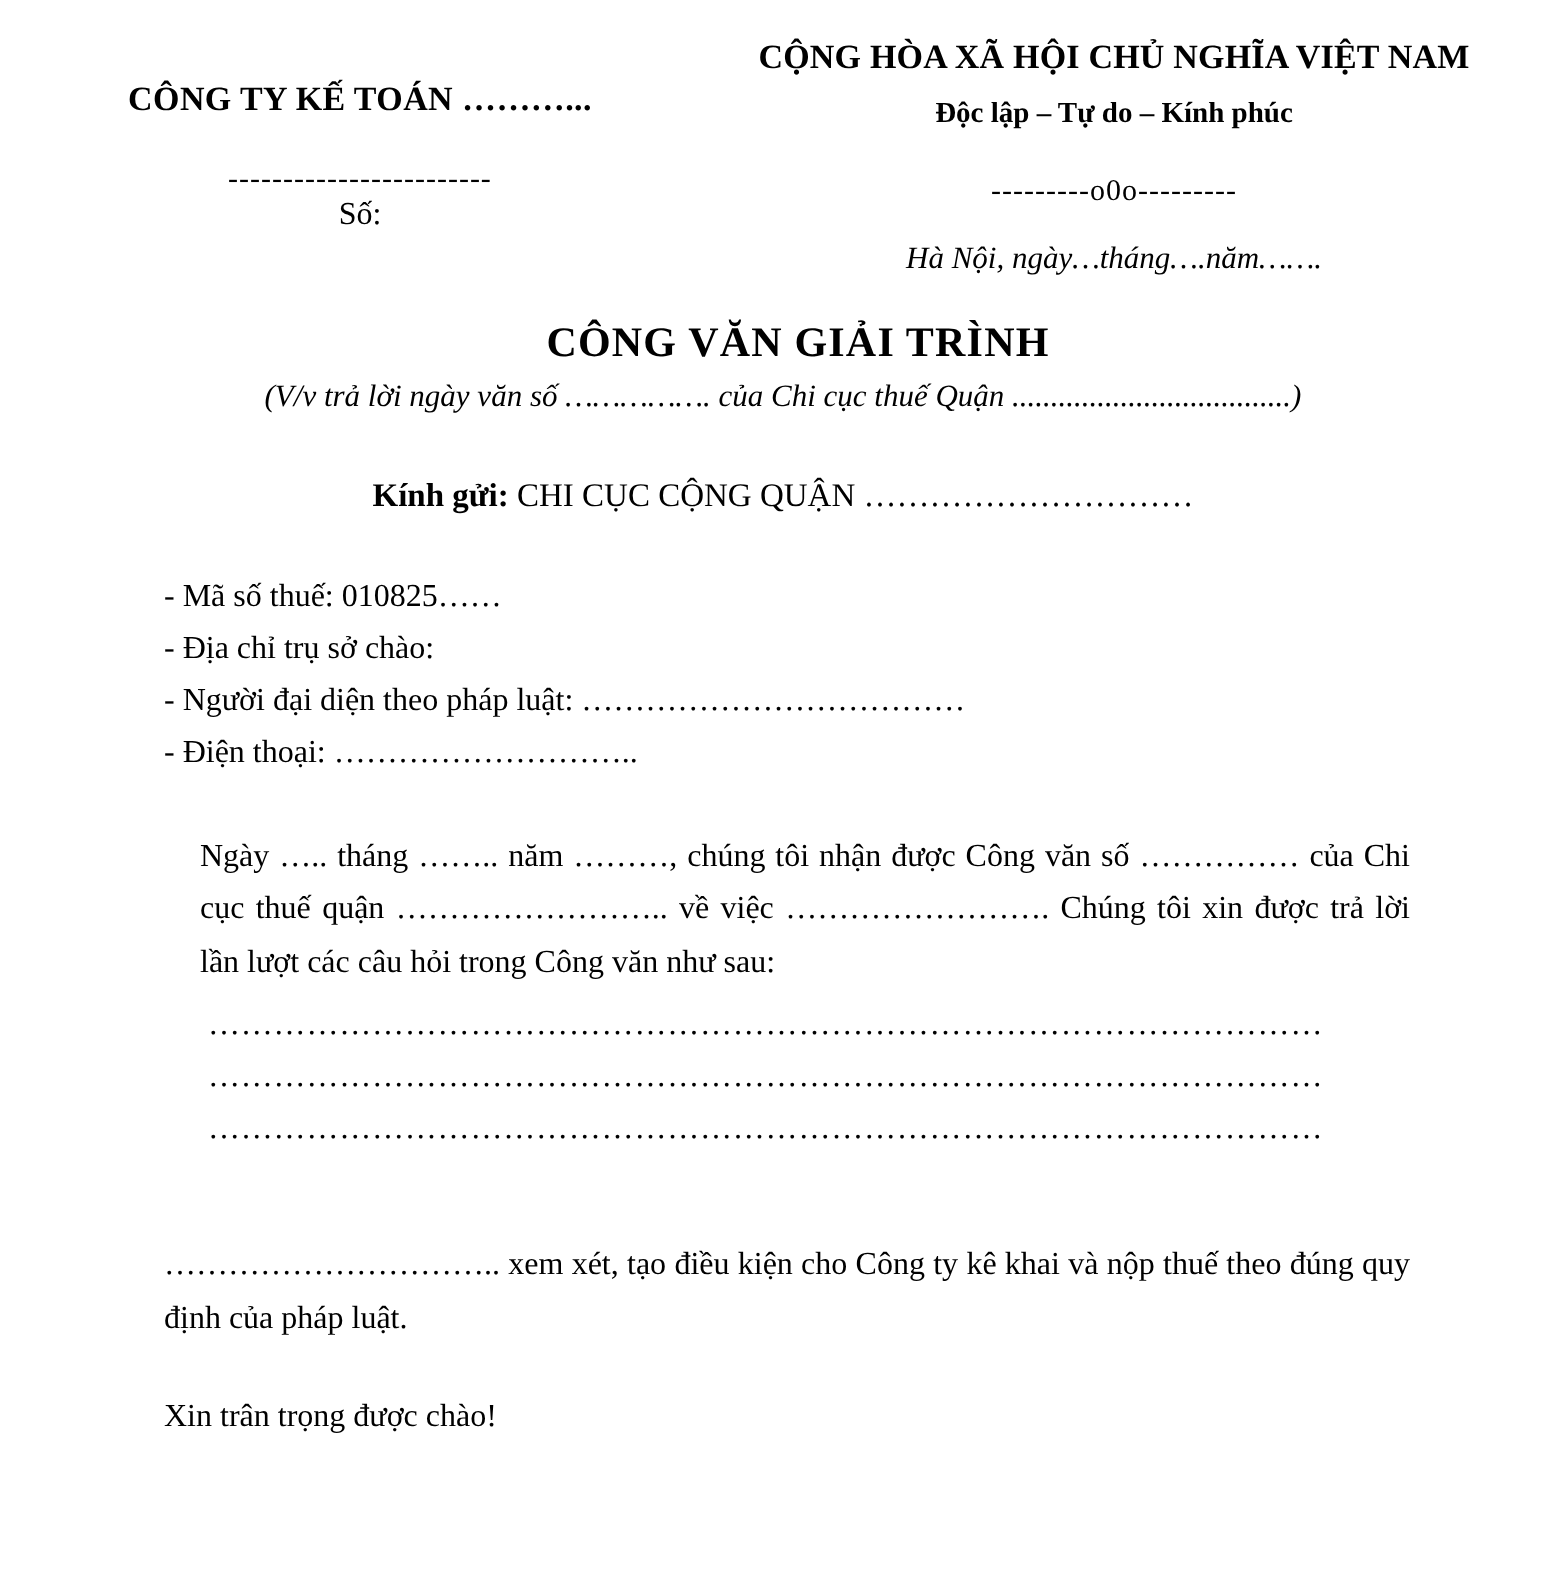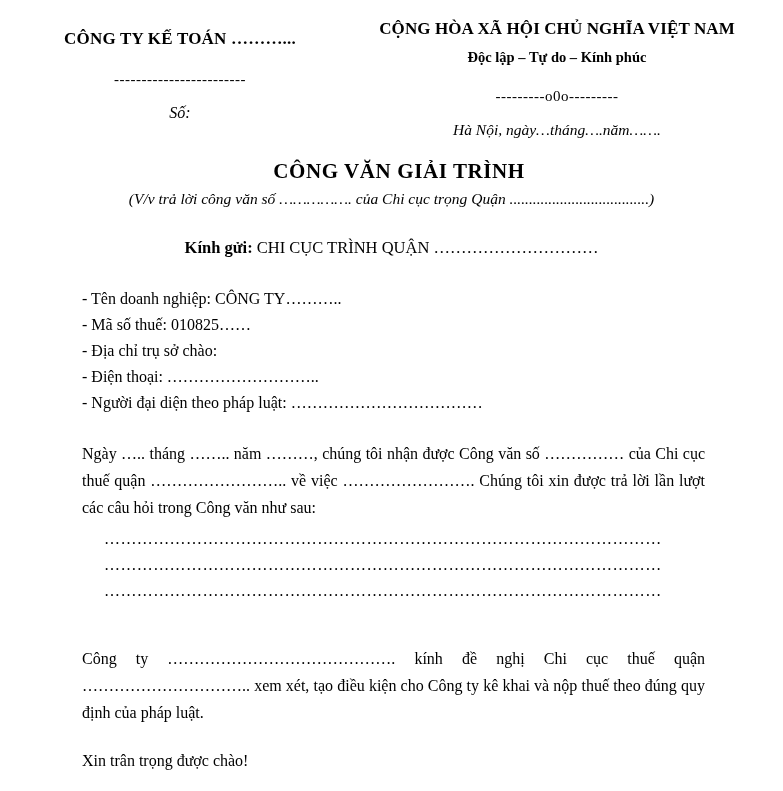--- a/index.html
+++ b/index.html
@@ -37,21 +37,21 @@
   .header-right {
     flex: 1;
     text-align: center;
     box-sizing: border-box;
     padding-right: 9px;
   }
   .company-name {
     font-weight: bold;
     font-size: 17px;
     letter-spacing: .2px;
-    margin-top: 11px;
+    margin-top: 22px;
   }
   .nation-title {
     font-weight: bold;
     font-size: 17px;
     line-height: 1.35;
     letter-spacing: .1px;
   }
   .motto {
     font-weight: bold;
     font-size: 14.5px;
@@ -61,23 +61,21 @@
     margin-top: 22px;
     font-size: 15px;
     letter-spacing: .5px;
   }
   .dashes-right {
     margin-top: 22px;
     font-size: 15px;
     letter-spacing: .5px;
   }
   .so-line {
-    margin-top: 16px;
     font-size: 16px;
-    font-style: italic;
   }
   .date-line {
     margin-top: 16px;
     font-size: 15.5px;
     font-style: italic;
   }
   
   .doc-title {
     text-align: center;
     font-weight: bold;
@@ -109,20 +107,21 @@
   .info-list {
     margin-top: 28px;
   }
   .info-list div {
     line-height: 1.62;
   }
   .para {
     margin-top: 26px;
     line-height: 1.68;
     text-align: justify;
+    margin-left: 18px;
   }
   .dotted-lines div {
     line-height: 1.62;
     letter-spacing: .4px;
     color: #000;
   }
   .dotted-lines {
     margin-top: 4px;
     padding-left: 22px;
   }
@@ -152,45 +151,43 @@
     </div>
     <div class="header-right">
       <div class="nation-title">CỘNG HÒA XÃ HỘI CHỦ NGHĨA VIỆT NAM</div>
       <div class="motto">Độc lập – Tự do – Kính phúc</div>
       <div class="dashes-right">---------o0o---------</div>
       <div class="date-line">Hà Nội, ngày…tháng….năm…….</div>
     </div>
   </div>
 
   <div class="doc-title">CÔNG VĂN GIẢI TRÌNH</div>
-  <div class="doc-subtitle">(V/v trả lời công văn số ……………. của Chi cục trọng Quận ....................................)</div>
+  <div class="doc-subtitle">(V/v trả lời ngày văn số ……………. của Chi cục thuế Quận ....................................)</div>
 
   <div class="recipient">
     <b>Kính gửi:</b>
-    <span>CHI CỤC TRÌNH QUẬN …………………………</span>
+    <span>CHI CỤC CỘNG QUẬN …………………………</span>
   </div>
 
   <div class="body-block">
     <div class="info-list">
-      <div>- Tên doanh nghiệp: CÔNG TY………..</div>
       <div>- Mã số thuế: 010825……</div>
       <div>- Địa chỉ trụ sở chào:</div>
+      <div>- Người đại diện theo pháp luật: ………………………………</div>
       <div>- Điện thoại: ………………………..</div>
-      <div>- Người đại diện theo pháp luật: ………………………………</div>
     </div>
 
     <div class="para">Ngày ….. tháng …….. năm ………, chúng tôi nhận được Công văn số …………… của Chi cục thuế quận …………………….. về việc ……………………. Chúng tôi xin được trả lời lần lượt các câu hỏi trong Công văn như sau:</div>
 
     <div class="dotted-lines">
       <div>…………………………………………………………………………………………</div>
       <div>…………………………………………………………………………………………</div>
       <div>…………………………………………………………………………………………</div>
     </div>
 
     <div class="para2">
-      <div class="justify-spread">Công ty ……………………………………. kính đề nghị Chi cục thuế quận</div>
       <div>………………………….. xem xét, tạo điều kiện cho Công ty kê khai và nộp thuế theo đúng quy định của pháp luật.</div>
     </div>
 
     <div class="closing">Xin trân trọng được chào!</div>
   </div>
 
 </div>
 
 </body></html>

